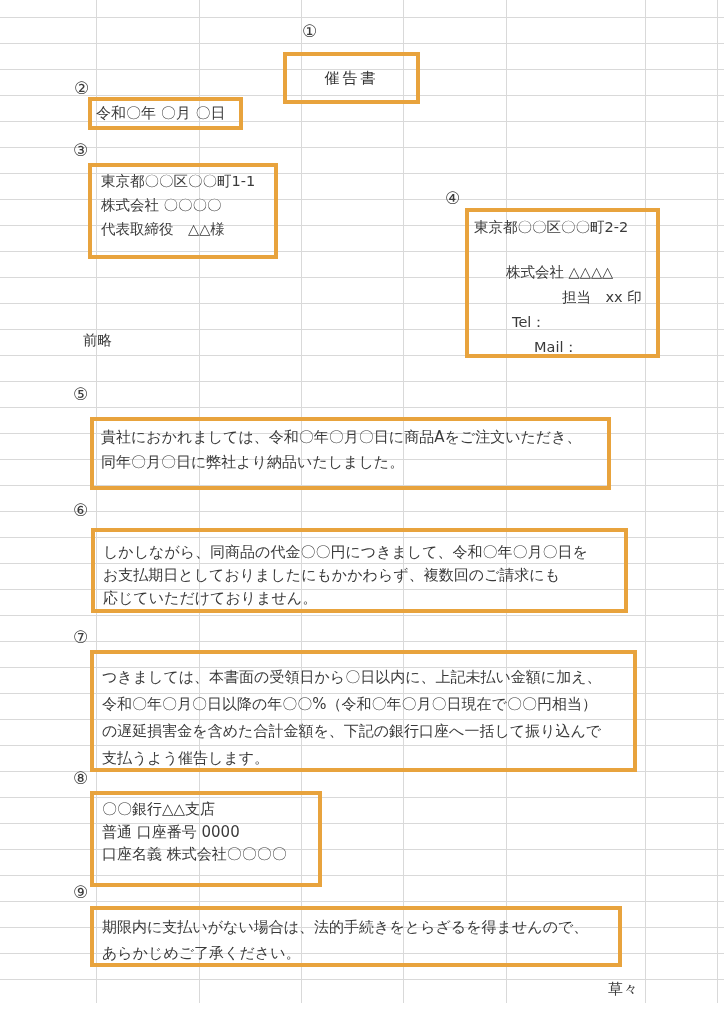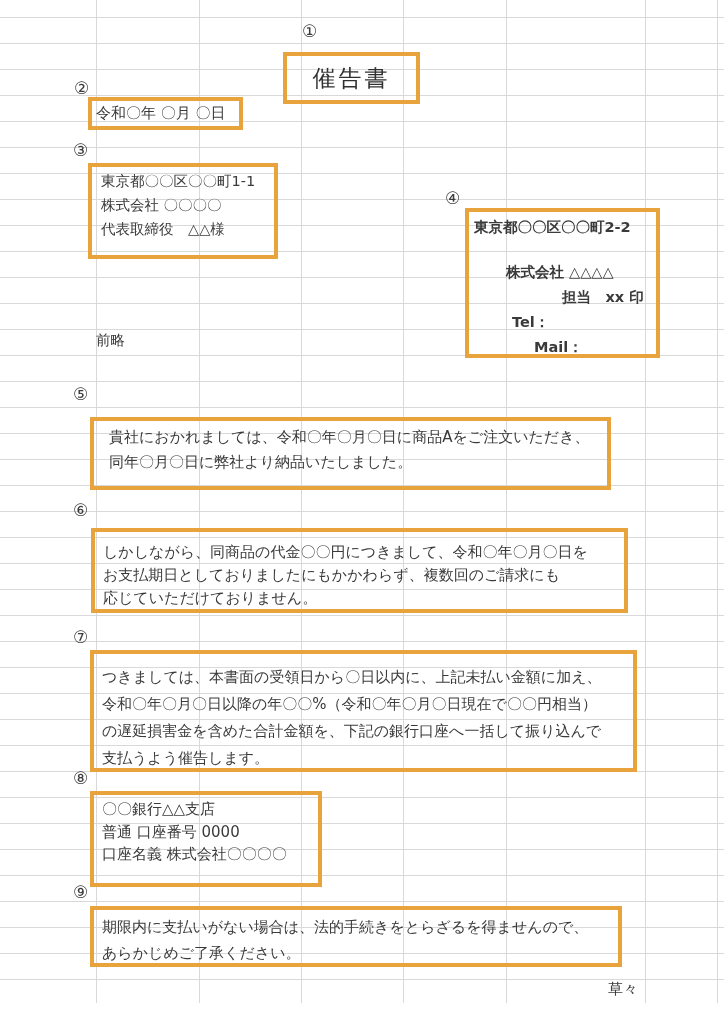--- a/index.html
+++ b/index.html
@@ -20,44 +20,44 @@
   .vline{position:absolute;top:0;width:1px;height:1003px;background:#d9d9d9;}
   
   .hl-box{
     position:absolute;box-sizing:border-box;
     border:4px solid #e8a33d;background:transparent;
   }
   
   .marker{position:absolute;font-size:17px;line-height:17px;color:#3c3c3c;}
   
   .title-box{display:flex;align-items:center;justify-content:center;}
-  .title-text{font-size:23px;letter-spacing:3px;color:#303030;}
+  .title-text{font-size:15px;letter-spacing:3px;color:#303030;}
   .date-box{display:flex;align-items:center;}
   .date-text{font-size:15px;padding-left:4px;white-space:nowrap;}
   .recipient-box{padding:2px 0 0 9px;}
   .recipient-box .line{font-size:14.5px;line-height:24px;white-space:nowrap;}
   .sender-box{font-size:14.5px;}
-  .sender-line{line-height:20px;white-space:nowrap;font-weight:bold;}
+  .sender-line{line-height:20px;white-space:nowrap;}
   .s-addr{margin:5px 0 0 5px;}
   .s-comp{margin-top:25px;margin-left:37px;}
   .s-person{margin-top:5px;margin-left:93px;}
   .s-tel{margin-top:5px;margin-left:43px;}
   .s-mail{margin-top:5px;margin-left:65px;}
   .para-box .line{font-size:15px;white-space:nowrap;}
-  .body1-box{padding:4px 0 0 15px;}
+  .body1-box{padding:4px 0 0 7px;}
   .body1-box .line{line-height:25px;}
   .body2-box{padding:9px 0 0 8px;}
   .body2-box .line{line-height:23px;}
   .body3-box{padding:10px 0 0 8px;}
   .body3-box .line{line-height:27px;}
   .bank-box{padding:3px 0 0 8px;}
   .bank-box .line{font-size:15px;line-height:22.5px;white-space:nowrap;}
   .body4-box{padding:4px 0 13px 8px;}
   .body4-box .line{line-height:26px;}
-  .opening-text{position:absolute;left:96px;top:331px;font-size:14.5px;line-height:18px;}
+  .opening-text{position:absolute;left:83px;top:331px;font-size:14.5px;line-height:18px;}
   .closing-text{position:absolute;left:608px;top:980px;font-size:15px;line-height:18px;}
 </style>
 </head>
 <body>
 
 <div class="sheet">
 
   <div class="gridlines-h"></div>
   <div class="vline" style="left:96px"></div>
   <div class="vline" style="left:199px"></div>

